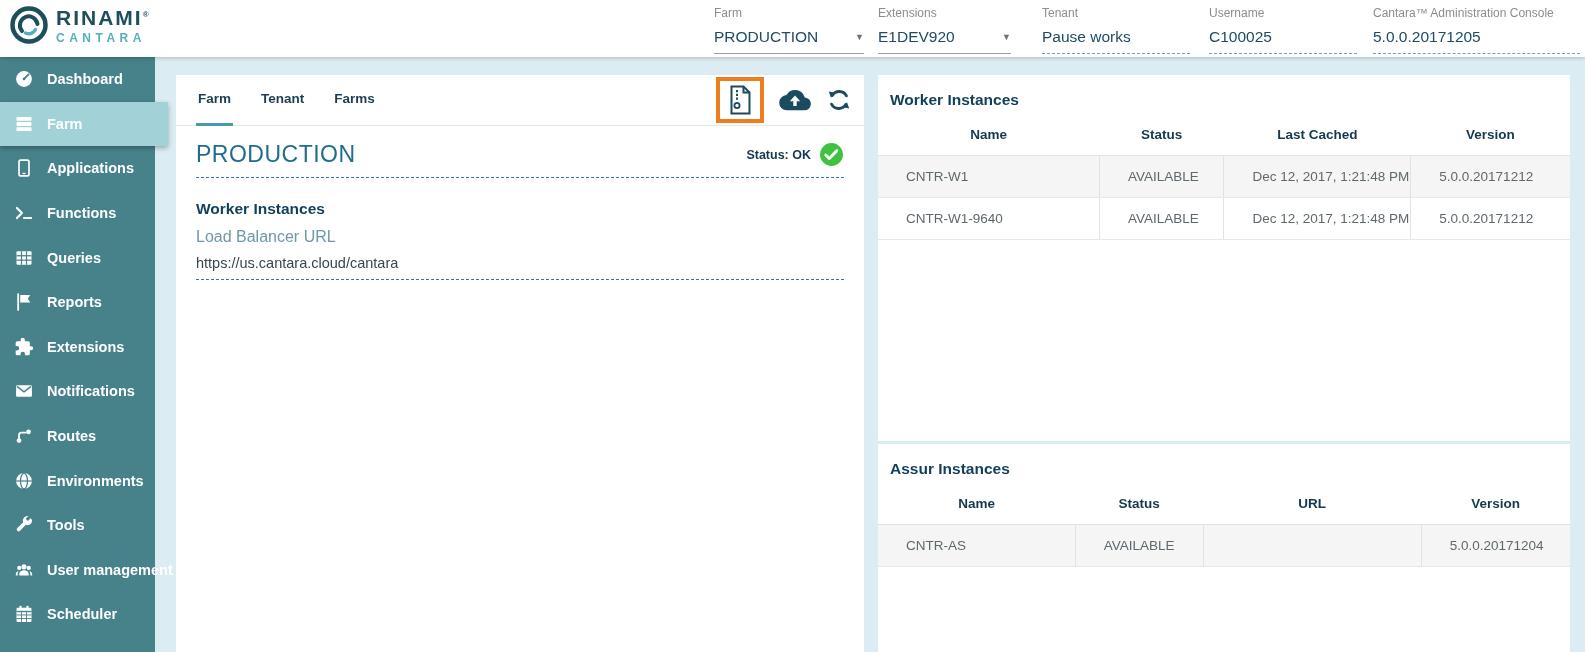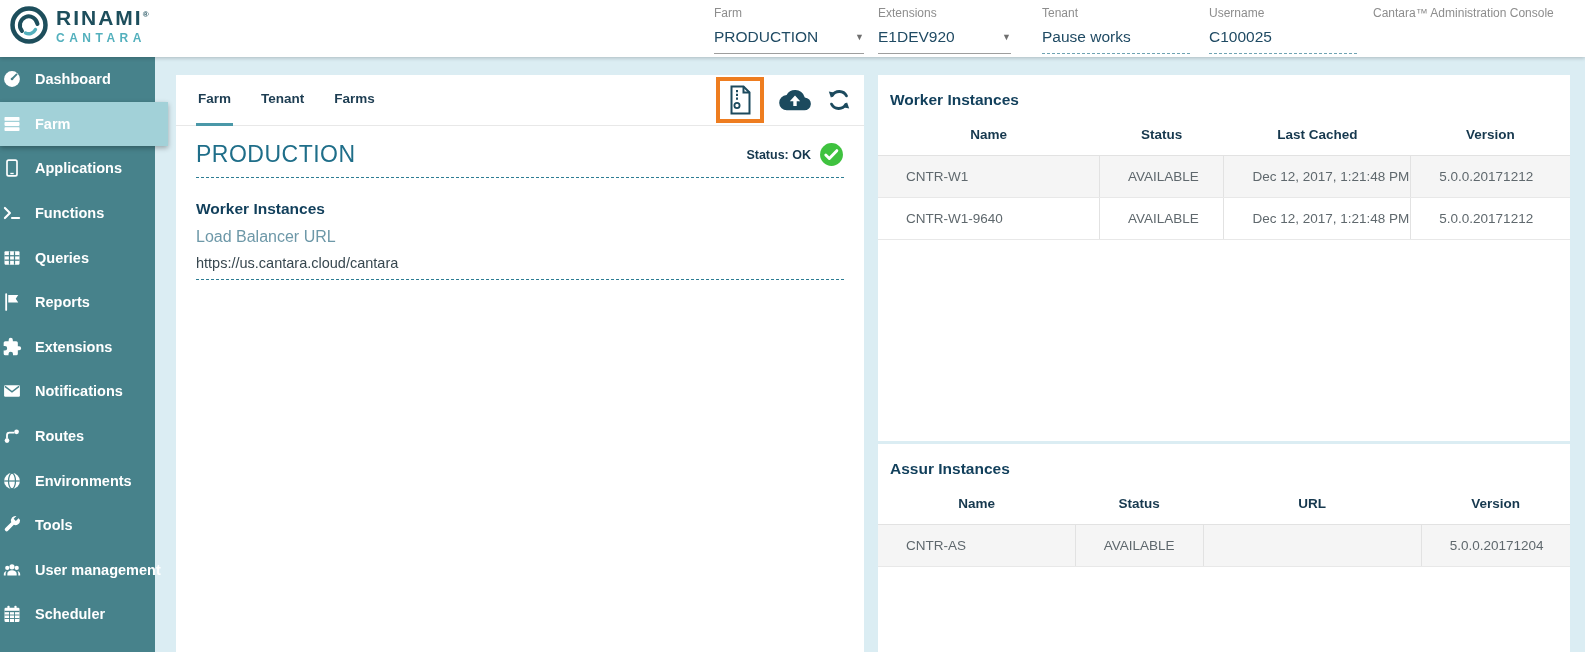--- a/index.html
+++ b/index.html
@@ -25,21 +25,21 @@
   .hfield.dashed .val { border-bottom:1px dashed #6fa3b2; }
   .caret { color:#6f6f6f; font-size:9px; margin-left:8px; }
   #f-farm    { left:714px;  width:150px; }
   #f-env     { left:878px;  width:133px; }
   #f-tenant  { left:1042px; width:148px; }
   #f-user    { left:1209px; width:148px; }
   #f-console { left:1373px; width:207px; }
 
   
   .sidebar { position:absolute; top:57px; left:0; width:155px; height:595px; background:#47828b; z-index:4; }
-  .side-item { display:flex; align-items:center; gap:13px; height:44.6px; padding-left:2px;
+  .side-item { display:flex; align-items:center; gap:13px; height:44.6px; padding-left:14px;
                width:155px; color:#fff; font-size:14.5px; font-weight:bold; cursor:pointer; white-space:nowrap; }
   .side-item svg { flex:none; }
   .side-item.active { width:168px; background:#a2d1d8; box-shadow:0 2px 5px rgba(0,0,0,.3); }
 
   
   .panel { position:absolute; background:#fff; }
   #left-panel   { left:176px; top:75px; width:688px; height:577px; }
   #right-top    { left:878px; top:75px; width:692px; height:366px; }
   #right-bottom { left:878px; top:444px; width:692px; height:208px; }
 
@@ -111,20 +111,23 @@
       </div>
   </div>
   <div class="hfield dashed" id="f-user">
     <div class="lbl">Username</div>
     <div class="val">
         <span>C100025</span>
       </div>
   </div>
   <div class="hfield dashed" id="f-console">
     <div class="lbl">Cantara™ Administration Console</div>
+    <div class="val">
+        <span>5.0.0.20171205</span>
+      </div>
   </div>
 </div>
 
 <nav class="sidebar">
   <div class="side-item">
     <svg width="20" height="20" viewBox="0 0 24 24">
       <circle cx="12" cy="12" r="9.5" fill="#fff"></circle>
       <path d="M12 12L17.5 6.5" stroke="#47828b" stroke-width="2.2" stroke-linecap="round"></path>
       <circle cx="12" cy="12" r="1.6" fill="#47828b"></circle>
     </svg>

